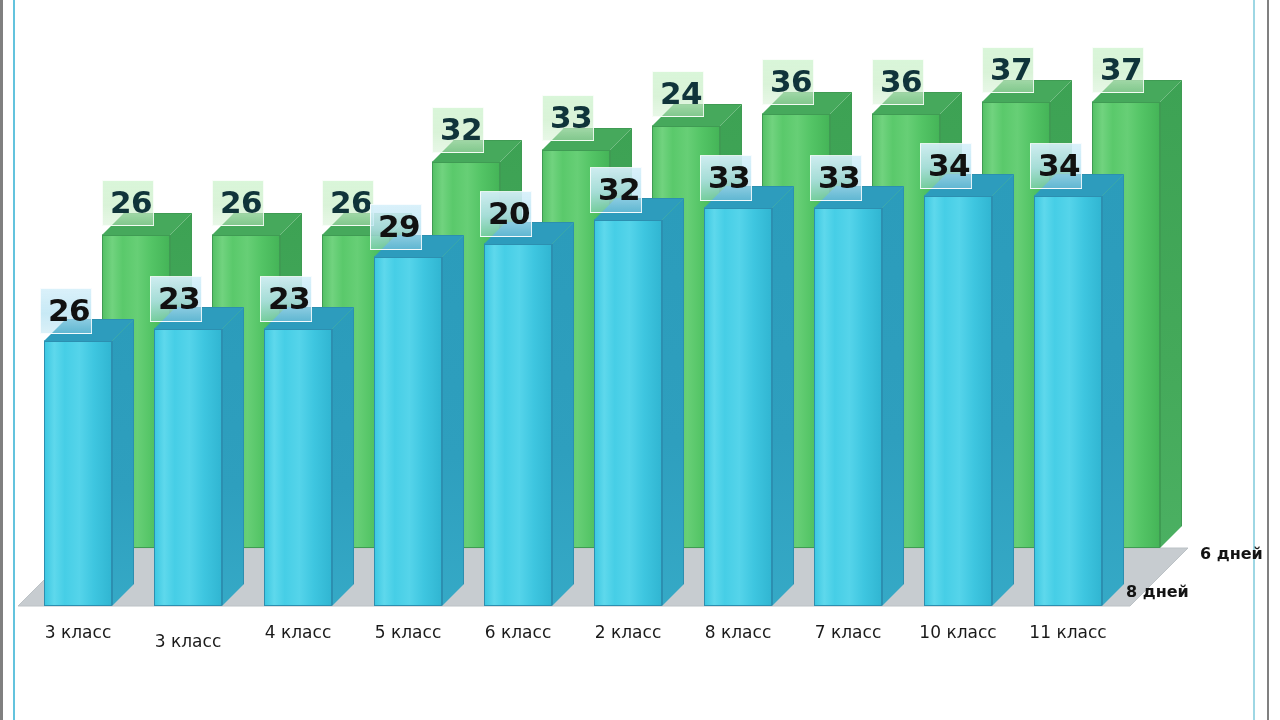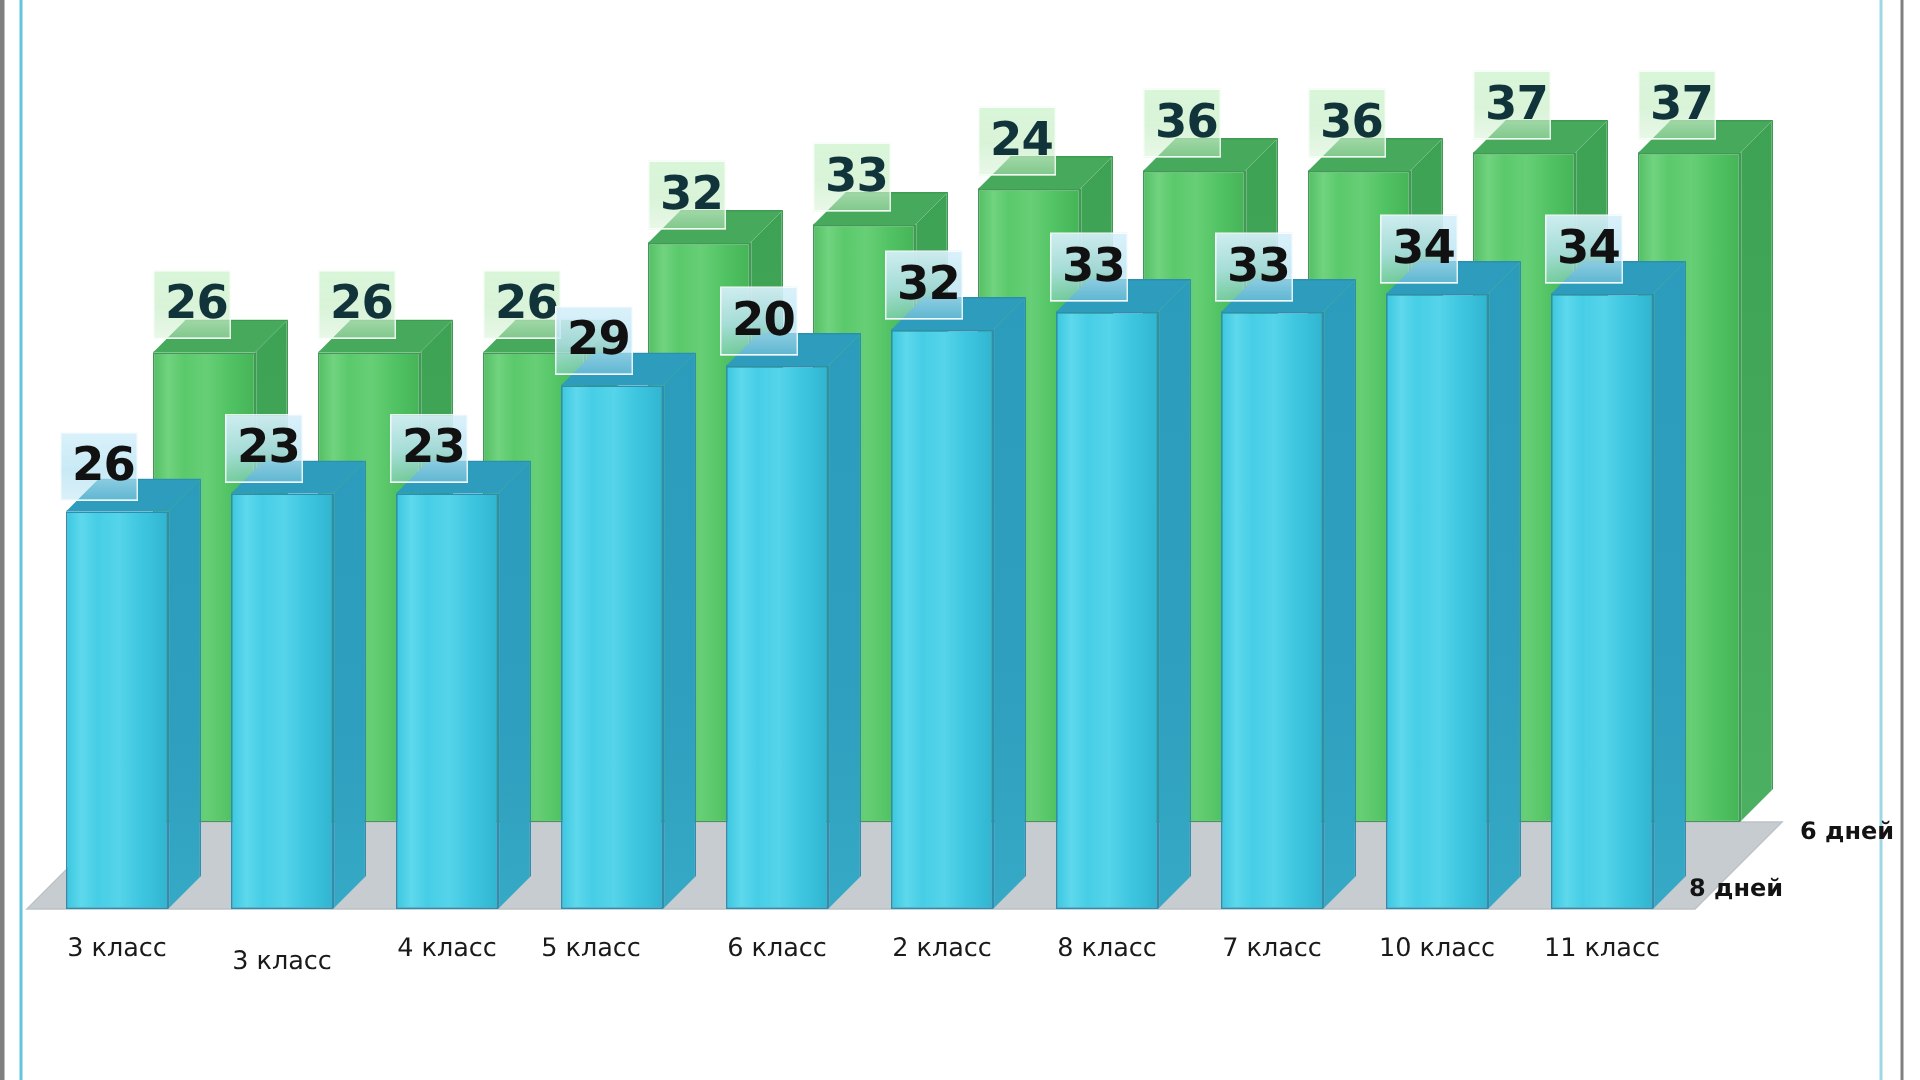--- a/index.html
+++ b/index.html
@@ -292,21 +292,21 @@
         <div class="dlabel cy-lab" style="left: 810px; top: 155px; width: 52px; z-index: 87;">33</div>
         <div class="dlabel gr-lab" style="left: 982px; top: 47px; width: 52px; z-index: 78;">37</div>
         <div class="dlabel cy-lab" style="left: 920px; top: 143px; width: 52px; z-index: 88;">34</div>
         <div class="dlabel gr-lab" style="left: 1092px; top: 47px; width: 52px; z-index: 79;">37</div>
         <div class="dlabel cy-lab" style="left: 1030px; top: 143px; width: 52px; z-index: 89;">34</div>
       </div>
     <div id="cats">
         <div class="cat" style="left: 28px; top: 622px; width: 100px;">3 класс</div>
         <div class="cat" style="left: 138px; top: 631px; width: 100px;">3 класс</div>
         <div class="cat" style="left: 248px; top: 622px; width: 100px;">4 класс</div>
-        <div class="cat" style="left: 344px; top: 622px; width: 100px;">5 класс</div>
+        <div class="cat" style="left: 358px; top: 622px; width: 100px;">5 класс</div>
         <div class="cat" style="left: 468px; top: 622px; width: 100px;">6 класс</div>
         <div class="cat" style="left: 578px; top: 622px; width: 100px;">2 класс</div>
         <div class="cat" style="left: 688px; top: 622px; width: 100px;">8 класс</div>
         <div class="cat" style="left: 798px; top: 622px; width: 100px;">7 класс</div>
         <div class="cat" style="left: 908px; top: 622px; width: 100px;">10 класс</div>
         <div class="cat" style="left: 1018px; top: 622px; width: 100px;">11 класс</div>
       </div>
     <div id="legend">
         <div class="legend-lab" style="left: 1200px; top: 544px;">6 дней</div>
         <div class="legend-lab" style="left: 1126px; top: 582px;">8 дней</div>

